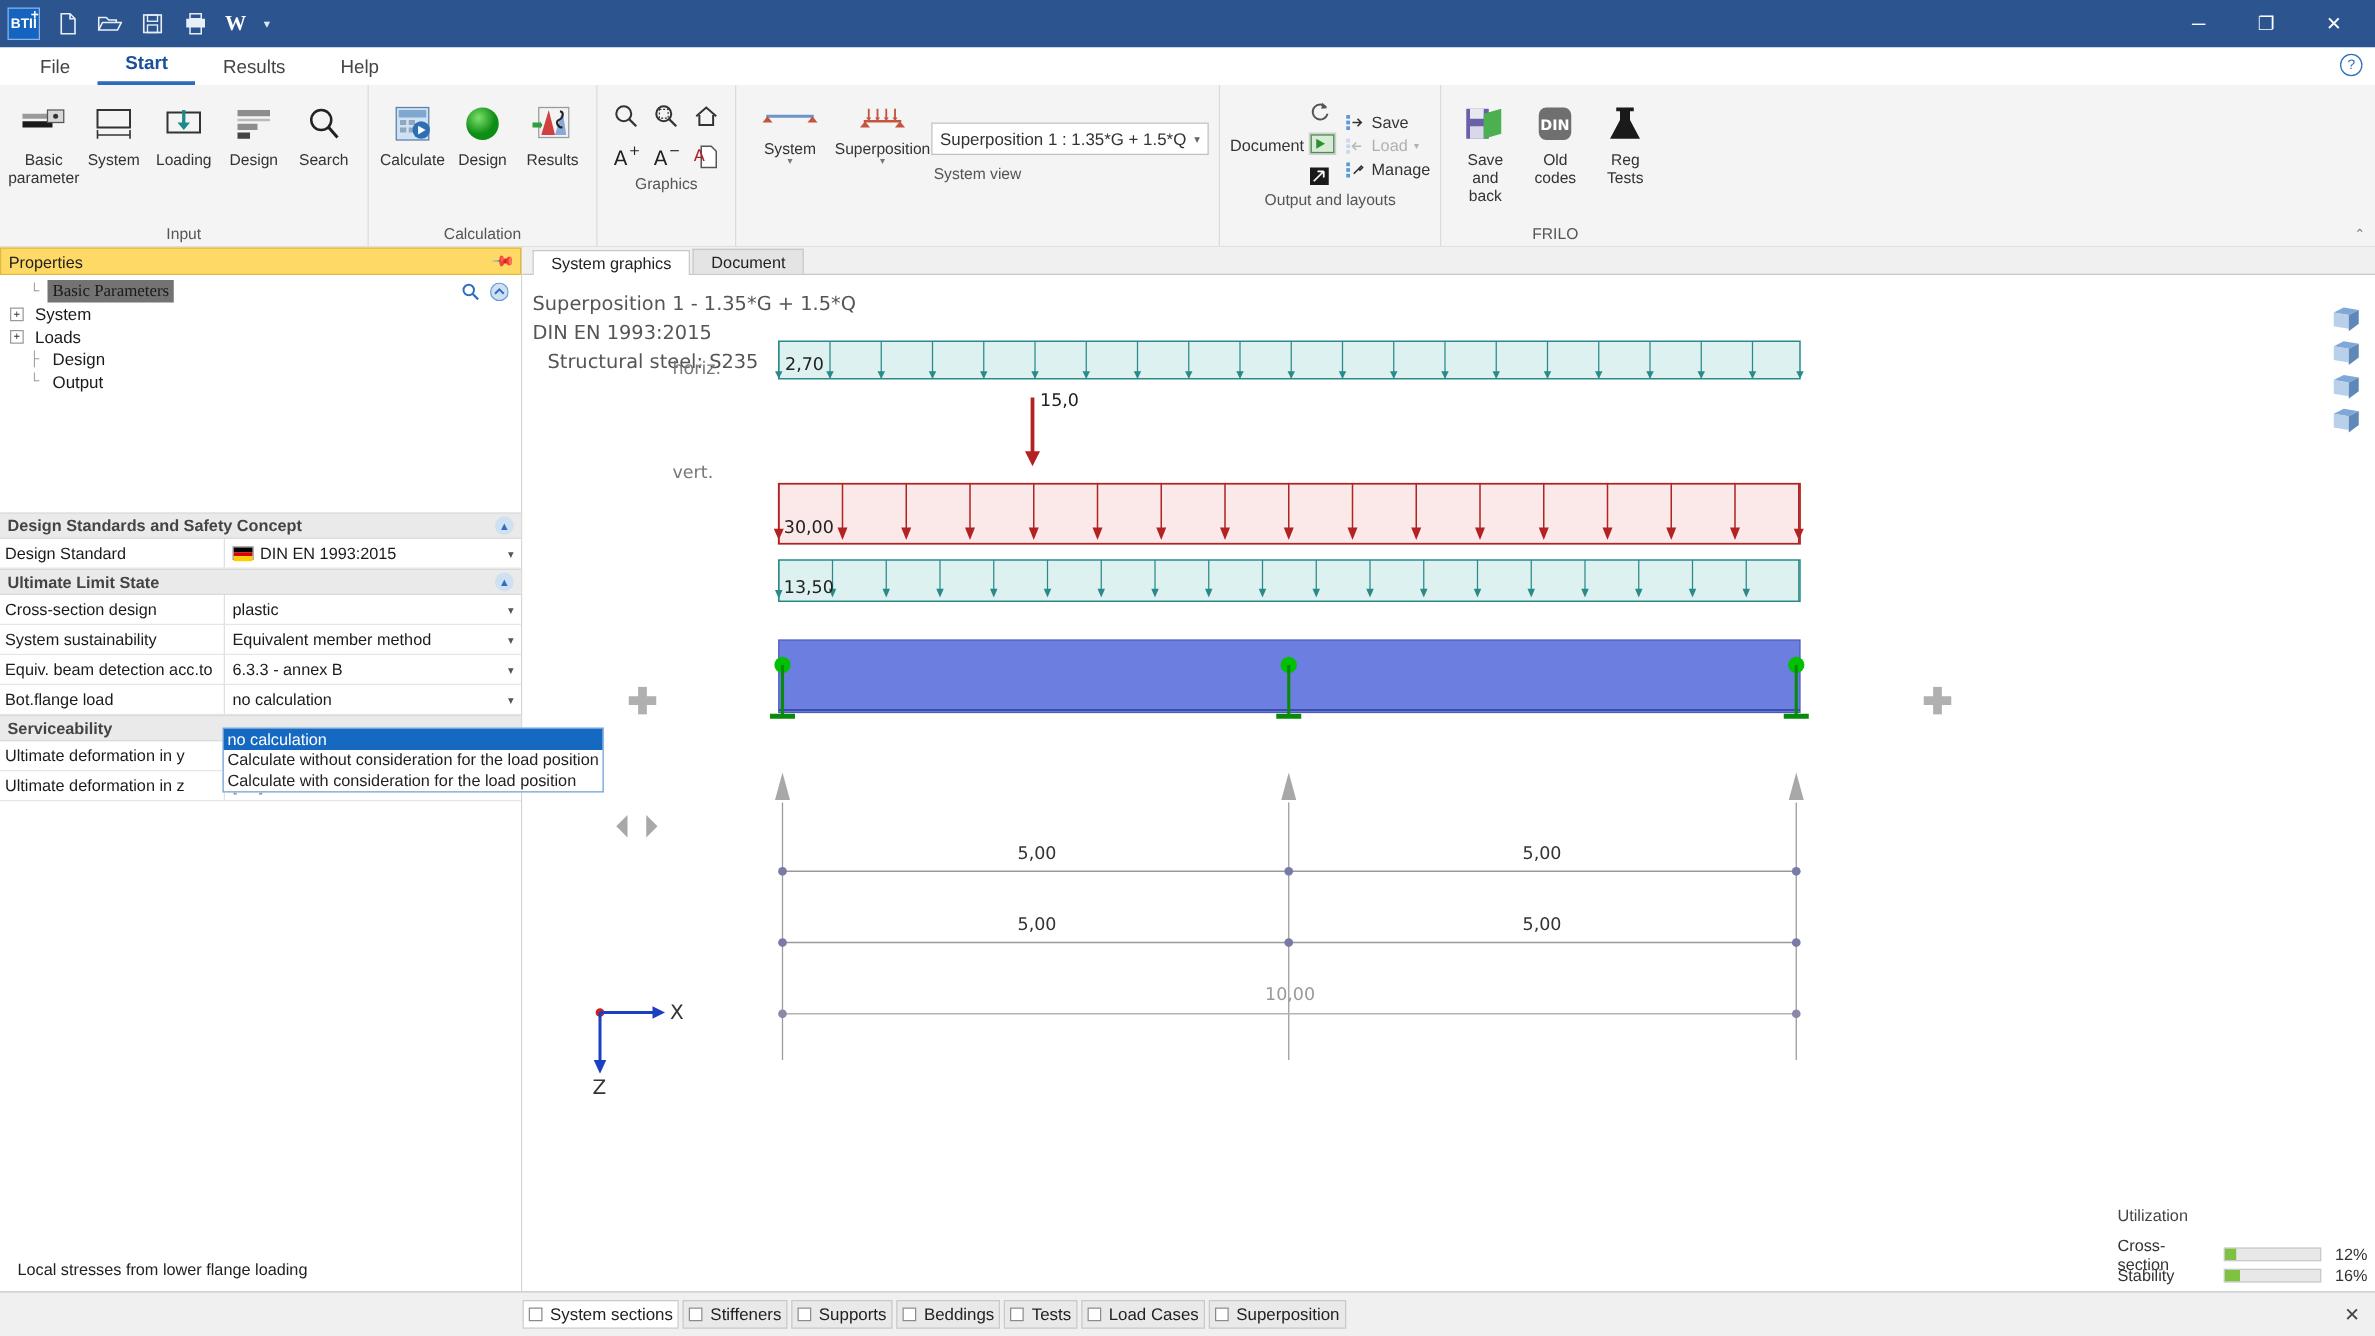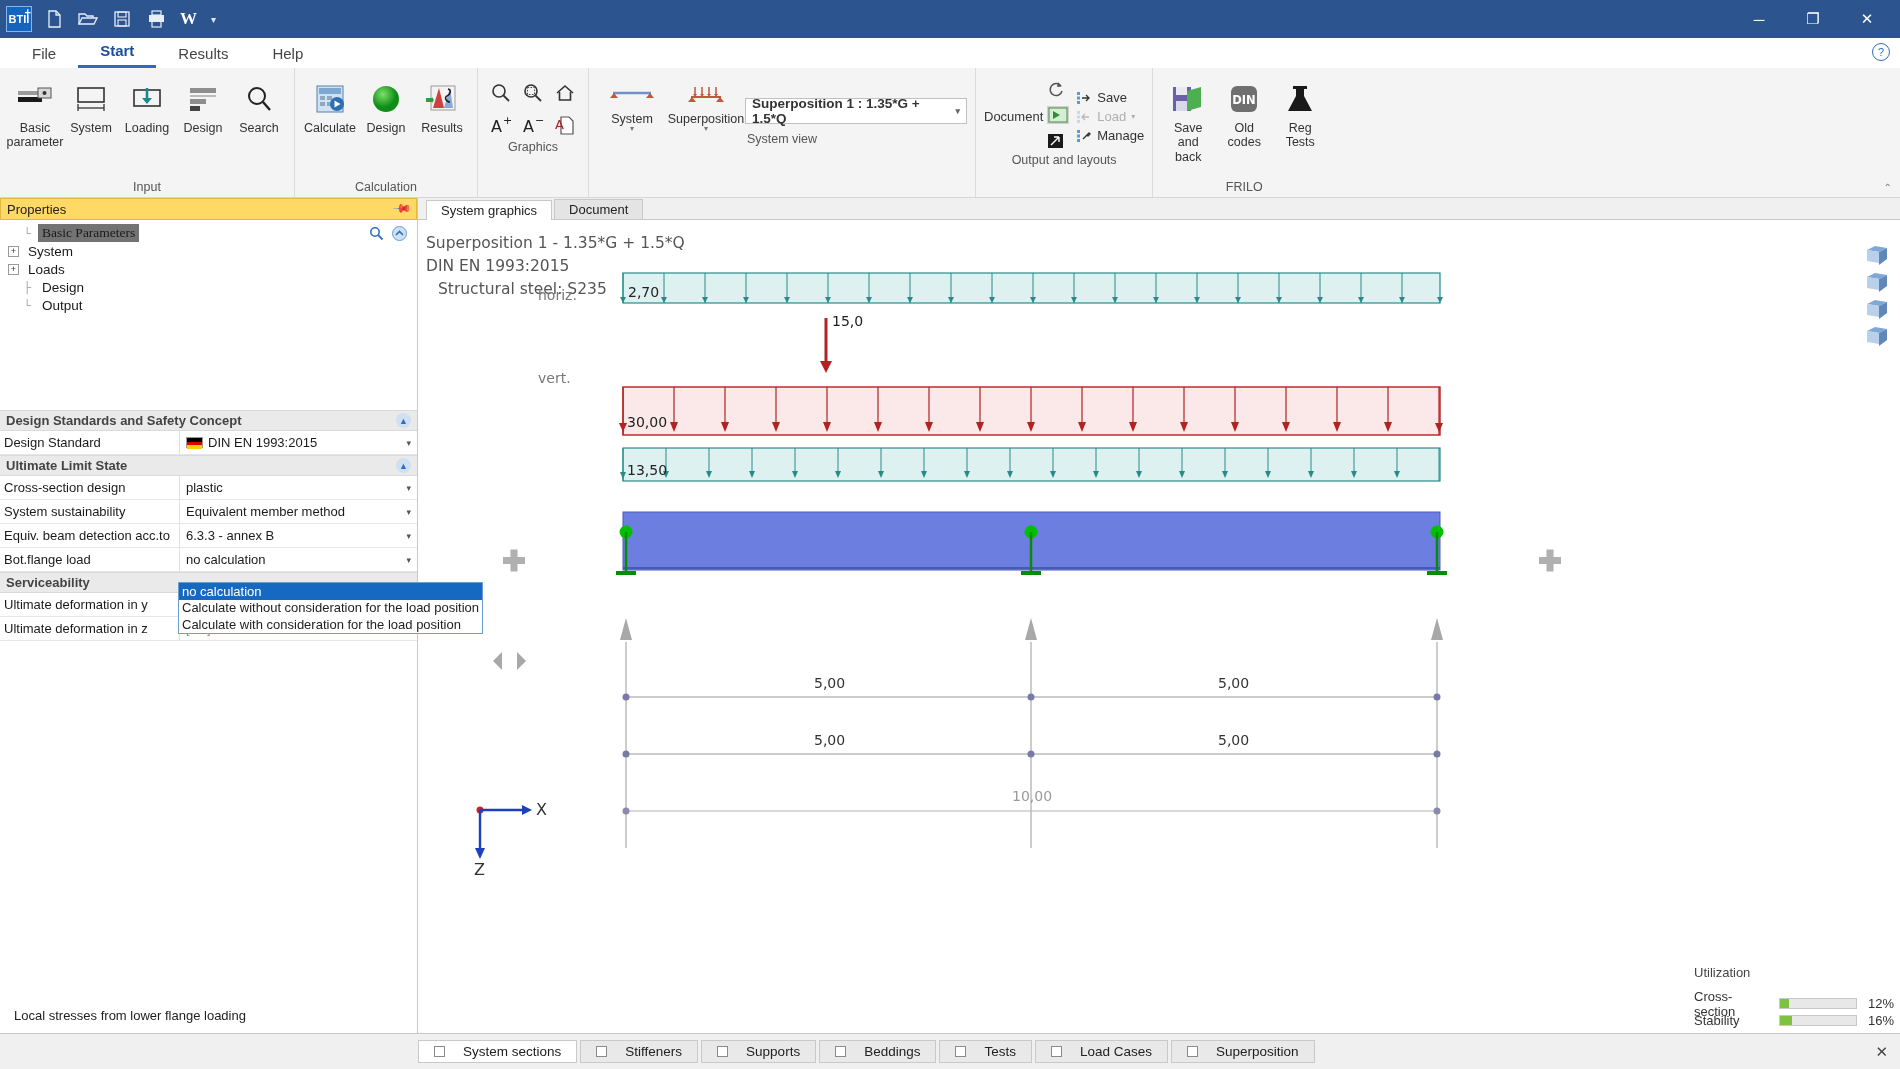--- a/index.html
+++ b/index.html
@@ -67,21 +67,21 @@
   .gcell { display:flex; align-items:center; justify-content:center; cursor:default; }
 
   .sysview-row { display:flex; align-items:flex-start; gap:4px; padding-top:6px; }
   .sysbtn { width:70px; display:flex; flex-direction:column; align-items:center; }
   .sysbtn-ico { height:34px; display:flex; align-items:center; justify-content:center; }
   .sysbtn-lbl { font-size:12.5px; color:#333; }
   .sysbtn-caret { font-size:8px; color:#777; line-height:6px; }
   .combo {
     width:222px; height:26px; background:#fff; border:1px solid #c0c0c0;
     display:flex; align-items:center; padding:0 6px; font-size:13.5px;
-    color:#333; margin-top:20px;font-weight:bold;
+    color:#333; margin-top:20px;
   }
   .combo .cv { flex:1; }
   .combo .ca { font-size:9px; color:#666; }
 
   .out-wrap { display:flex; align-items:center; gap:4px; padding-top:8px; }
   .out-left { display:flex; align-items:center; gap:3px; }
   .out-doclbl { font-size:13px; color:#333; }
   .out-iconcol { display:flex; flex-direction:column; gap:4px; }
   .out-right { display:flex; flex-direction:column; gap:4px; padding-left:2px; }
   .out-item { display:flex; align-items:center; gap:5px; font-size:13px; color:#333; }
@@ -180,21 +180,21 @@
   .util-row { display:flex; align-items:center; gap:7px; height:17px; }
   .util-row .ul { width:78px; color:#333; }
   .util-bar { flex:1; height:11px; background:#e8e8e8; border:1px solid #c9c9c9;
               position:relative; }
   .util-bar i { position:absolute; left:0; top:0; bottom:0; background:#7fc241; }
   .util-pct { width:30px; text-align:right; color:#333; }
 
   
   .bottombar { height:36px; background:#f0f0f0; border-top:1px solid #c8c8c8;
                display:flex; align-items:center; padding-left:418px; position:relative; }
-  .btab { display:flex; align-items:center; gap:18px; padding:3px 15px;
+  .btab { display:flex; align-items:center; gap:6px; padding:3px 4px;
           font-size:13.5px; color:#222; background:#e9e9e9;
           border:1px solid #c9c9c9; margin-right:3px; }
   .btab.active { background:#fff; }
   .btab .bi { width:11px; height:11px; border:1px solid #8a8a8a; background:#fff; }
   .close-x { position:absolute; right:12px; font-size:15px; color:#444; }
 </style>
 </head>
 <body>
 
 <div class="titlebar">

